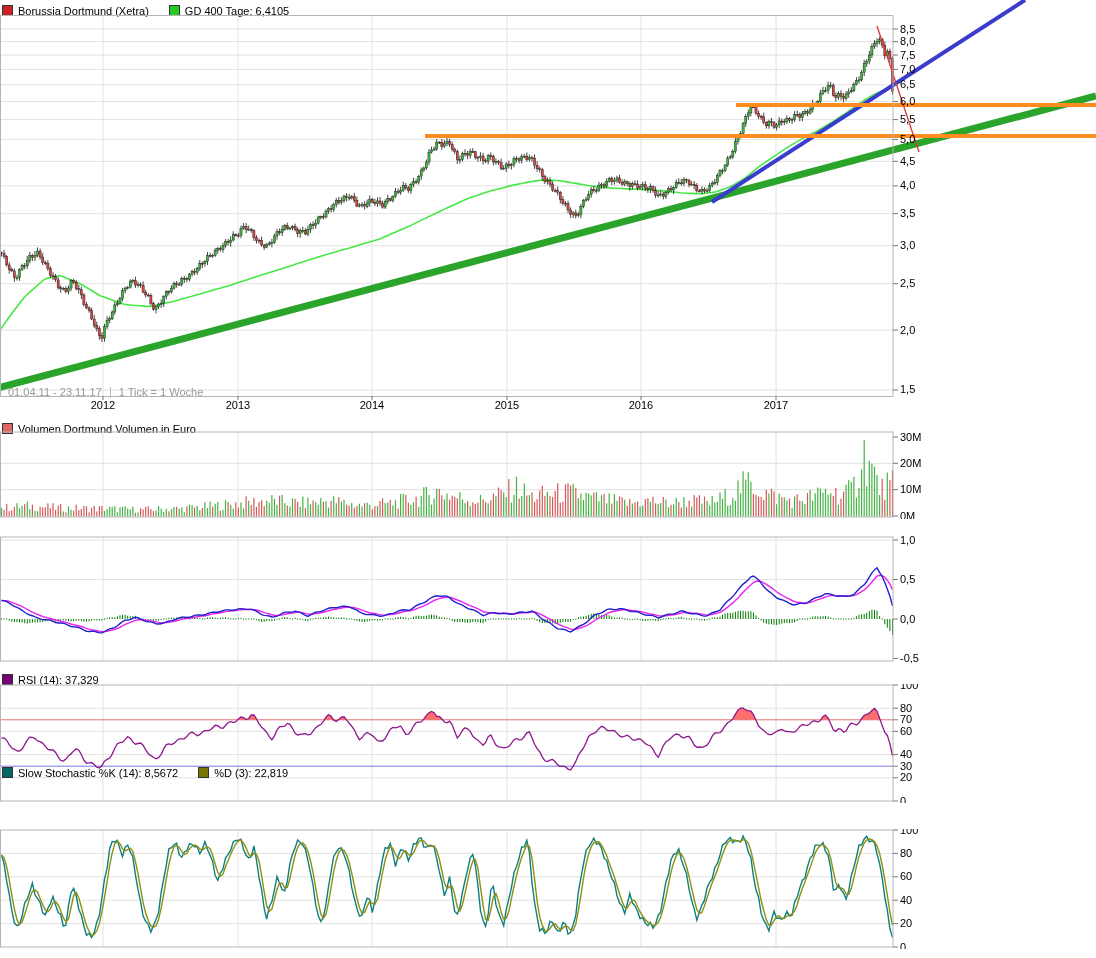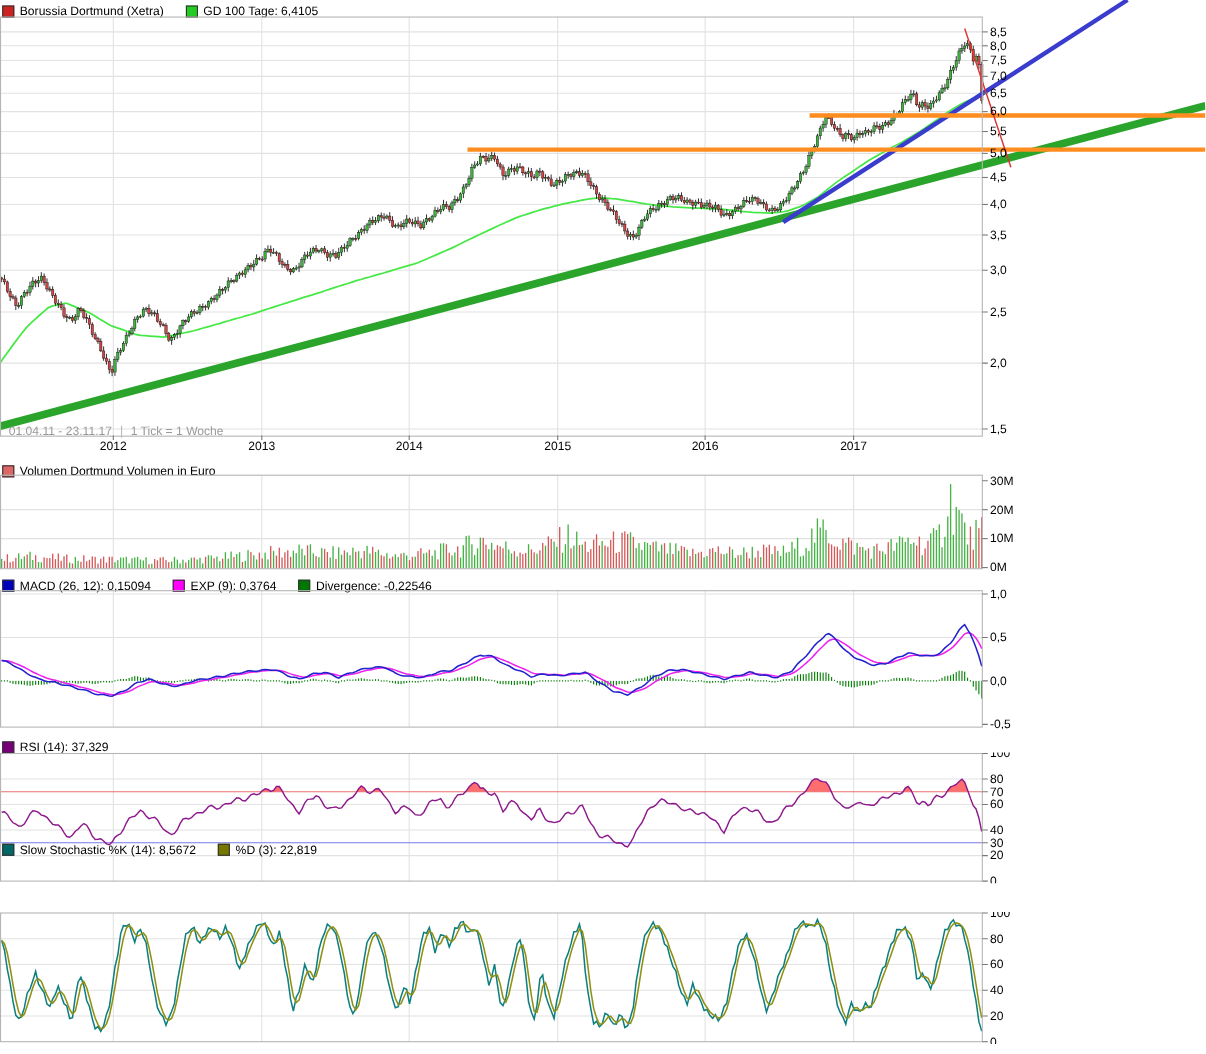--- a/index.html
+++ b/index.html
@@ -19,21 +19,21 @@
 <body>
 
 <div id="stage">
   <div class="legend" style="top:1px">
       <span class="li">
         <i class="sw" style="background: rgb(204, 34, 34);"></i>
         <span>Borussia Dortmund (Xetra)</span>
       </span>
       <span class="li">
         <i class="sw" style="background: rgb(34, 204, 34);"></i>
-        <span>GD 100 Tage: 6,4105</span>
+        <span>GD 400 Tage: 6,4105</span>
       </span>
     </div>
   <svg id="sv-main" style="top:0;height:415px" xmlns="http://www.w3.org/2000/svg">
       <line x1="0" y1="29" x2="893" y2="29" stroke="#e2e2e2" stroke-width="1"></line>
       <line x1="0" y1="41.61598380000009" x2="893" y2="41.61598380000009" stroke="#e2e2e2" stroke-width="1"></line>
       <line x1="0" y1="55.046450048728644" x2="893" y2="55.046450048728644" stroke="#e2e2e2" stroke-width="1"></line>
       <line x1="0" y1="69.40386660516323" x2="893" y2="69.40386660516323" stroke="#e2e2e2" stroke-width="1"></line>
       <line x1="0" y1="84.82573561035278" x2="893" y2="84.82573561035278" stroke="#e2e2e2" stroke-width="1"></line>
       <line x1="0" y1="101.4826230772157" x2="893" y2="101.4826230772157" stroke="#e2e2e2" stroke-width="1"></line>
       <line x1="0" y1="119.58969062875765" x2="893" y2="119.58969062875765" stroke="#e2e2e2" stroke-width="1"></line>
@@ -1167,34 +1167,20 @@
       <line x1="893" y1="6.010000000000005" x2="898" y2="6.010000000000005" stroke="#777" stroke-width="1"></line>
       <text x="900" y="9.510000000000005">30M</text>
       <line x1="893" y1="32.34" x2="898" y2="32.34" stroke="#777" stroke-width="1"></line>
       <text x="900" y="35.84">20M</text>
       <line x1="893" y1="58.67" x2="898" y2="58.67" stroke="#777" stroke-width="1"></line>
       <text x="900" y="62.17">10M</text>
       <line x1="893" y1="85" x2="898" y2="85" stroke="#777" stroke-width="1"></line>
       <text x="900" y="88.5">0M</text>
     </svg>
 
-  <div class="legend" style="top:523px">
-      <span class="li">
-        <i class="sw" style="background: rgb(0, 0, 187);"></i>
-        <span>MACD (26, 12): 0,15094</span>
-      </span>
-      <span class="li">
-        <i class="sw" style="background: rgb(255, 0, 255);"></i>
-        <span>EXP (9): 0,3764</span>
-      </span>
-      <span class="li">
-        <i class="sw" style="background: rgb(0, 119, 0);"></i>
-        <span>Divergence: -0,22546</span>
-      </span>
-    </div>
   <svg id="sv-macd" style="top:536px;height:127px" xmlns="http://www.w3.org/2000/svg">
       <line x1="0" y1="4" x2="893" y2="4" stroke="#e2e2e2" stroke-width="1"></line>
       <line x1="0" y1="43.5" x2="893" y2="43.5" stroke="#e2e2e2" stroke-width="1"></line>
       <line x1="103" y1="1" x2="103" y2="125" stroke="#e2e2e2" stroke-width="1"></line>
       <line x1="238" y1="1" x2="238" y2="125" stroke="#e2e2e2" stroke-width="1"></line>
       <line x1="372" y1="1" x2="372" y2="125" stroke="#e2e2e2" stroke-width="1"></line>
       <line x1="507" y1="1" x2="507" y2="125" stroke="#e2e2e2" stroke-width="1"></line>
       <line x1="641" y1="1" x2="641" y2="125" stroke="#e2e2e2" stroke-width="1"></line>
       <line x1="776" y1="1" x2="776" y2="125" stroke="#e2e2e2" stroke-width="1"></line>
       <rect x="1.0" y="82.4" width="1" height="1.2" fill="#007d00"></rect>

